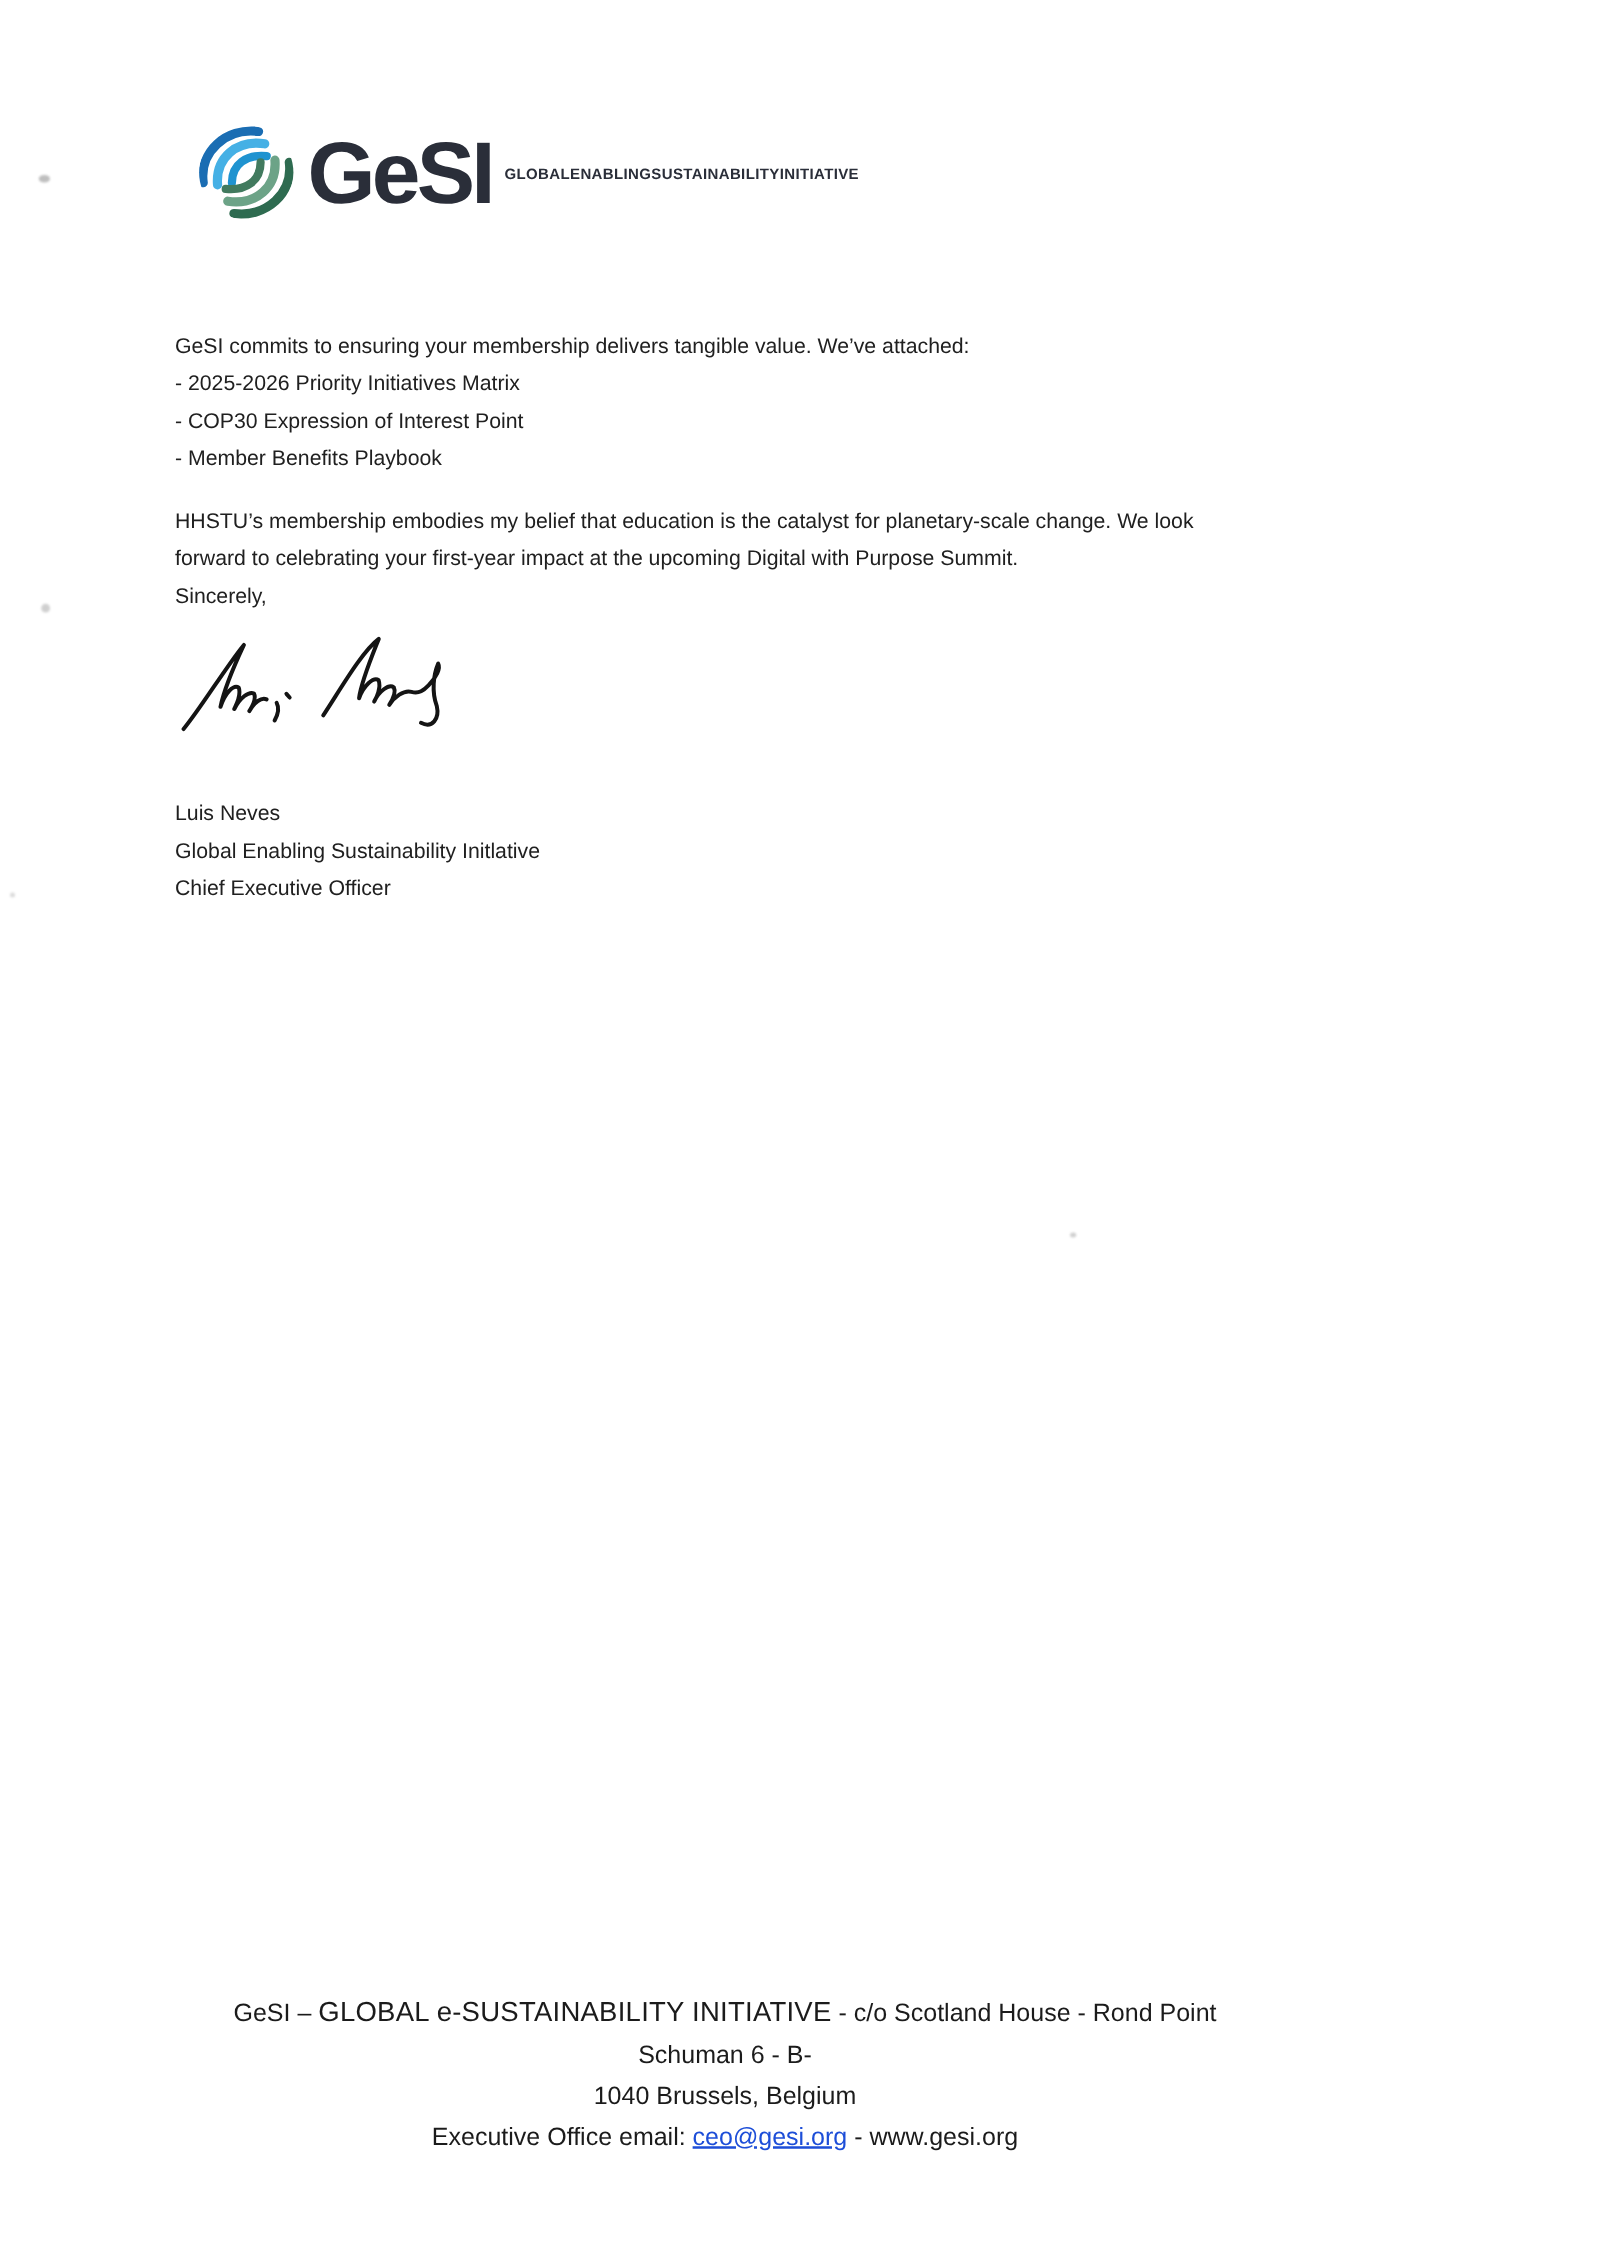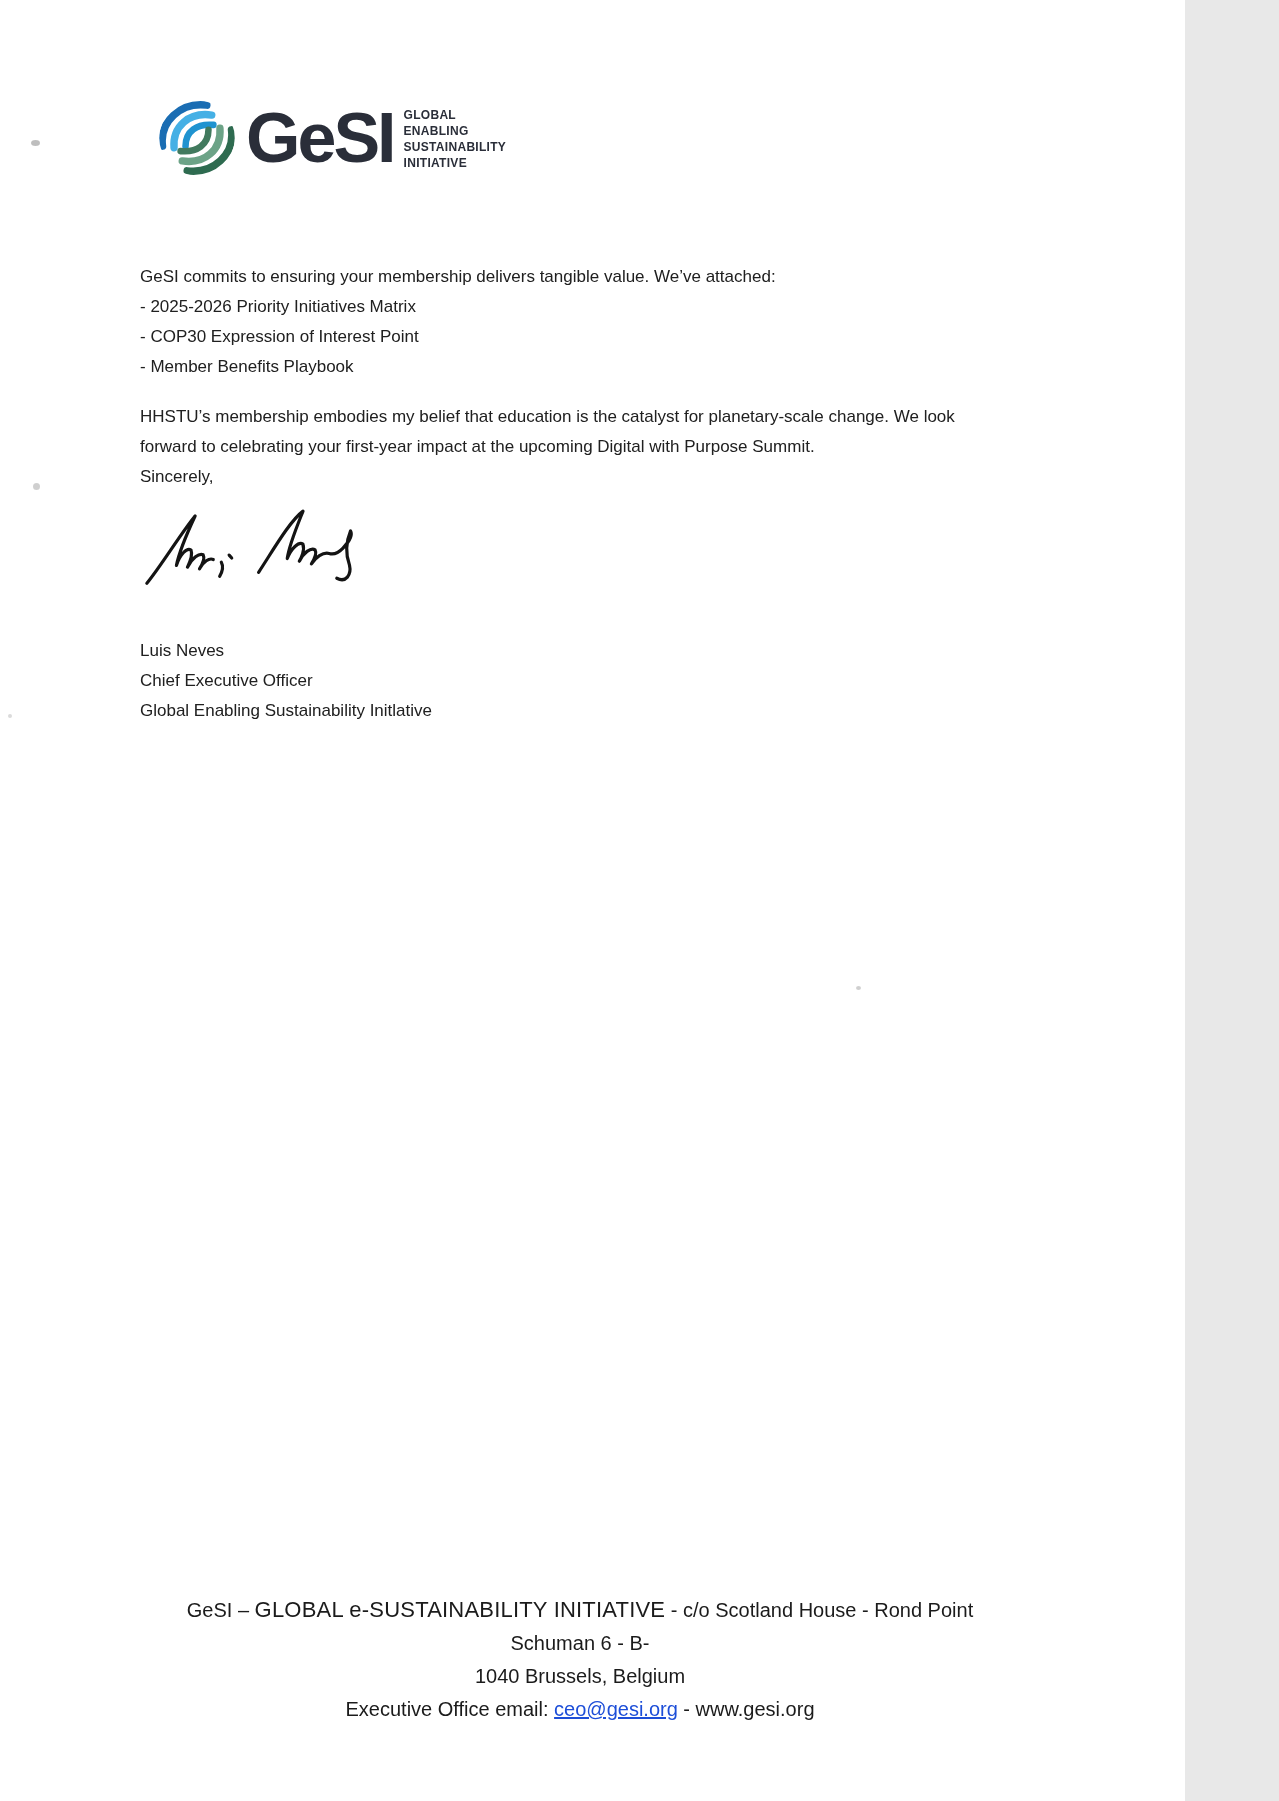--- a/index.html
+++ b/index.html
@@ -1,39 +1,39 @@
 <!DOCTYPE html>
 <html><head>
 <meta charset="utf-8">
 <style>
   * { margin:0; padding:0; box-sizing:border-box; }
   html,body { background:#e8e8e8; }
   body { font-family:"Liberation Sans", sans-serif; }
 
   .page {
     position:relative;
-    width:1185px; height:1801px;
+    width:1279px; height:1801px;
     background:#ffffff;
     overflow:hidden;
     color:#1f1f1f;
   }
 
   
   .logo-row {
     position:absolute; left:156px; top:96px;
     display:flex; align-items:center; height:84px;
   }
   .globe-icon { width:82px; height:82px; flex:0 0 auto; }
   .wordmark {
     font-size:70px; font-weight:bold; letter-spacing:-3px;
     color:#2a2e39; line-height:1; margin-left:8px;
     font-family:"Liberation Sans", sans-serif;
   }
   .tagline {
-    display:flex; flex-direction:column; justify-content:center;
+    display:flex; flex-direction:row; justify-content:center;
     margin-left:10px; padding-top:2px;
     font-size:12px; font-weight:bold; letter-spacing:0.3px;
     color:#2a2e39; line-height:16px;
     font-family:"Liberation Sans", sans-serif;
   }
 
   
   .letter-body {
     position:absolute; left:140px; top:262px; width:856px;
     font-size:17px; line-height:30px; color:#202020;
@@ -115,22 +115,22 @@
       <svg viewBox="0 0 256 86" width="256" height="86" fill="none" stroke="#141414" stroke-width="3.2" stroke-linecap="round" stroke-linejoin="round">
         <path d="M4,74 C18,58 40,24 54,8 C47,22 37,44 34,57 C38,46 45,39 49,42 C51,48 47,55 45,59 C50,50 57,45 61,47 C63,51 59,58 57,61 C61,54 67,50 71,52"></path>
         <path d="M79,55 C81,59 80,64 77,69"></path>
         <path d="M87,48 l2.5,3"></path>
         <path d="M116,66 C130,46 148,16 162,6 C156,20 147,40 145,53 C149,43 157,36 161,39 C163,45 159,53 157,56 C161,48 169,42 173,45 C175,49 171,56 169,59 C173,53 181,47 187,49 C193,51 197,48 201,44 C207,38 211,31 209,27 C205,36 203,49 207,61 C209,71 203,79 194,74"></path>
       </svg>
     </div>
 
     <div class="signer-block">
       <div>Luis Neves</div>
+      <div>Global Enabling Sustainability Initlative</div>
       <div>Chief Executive Officer</div>
-      <div>Global Enabling Sustainability Initlative</div>
     </div>
   </main>
 
   <footer class="letter-footer">
     <div><span>GeSI – </span><span class="footer-caps">GLOBAL e-SUSTAINABILITY INITIATIVE</span><span> - c/o Scotland House - Rond Point Schuman 6 - B-</span></div>
     <div>1040 Brussels, Belgium</div>
     <div><span>Executive Office email: </span><a class="email-link">ceo@gesi.org</a><span> - www.gesi.org</span></div>
   </footer>
 
   <div class="artifact a1"></div>

